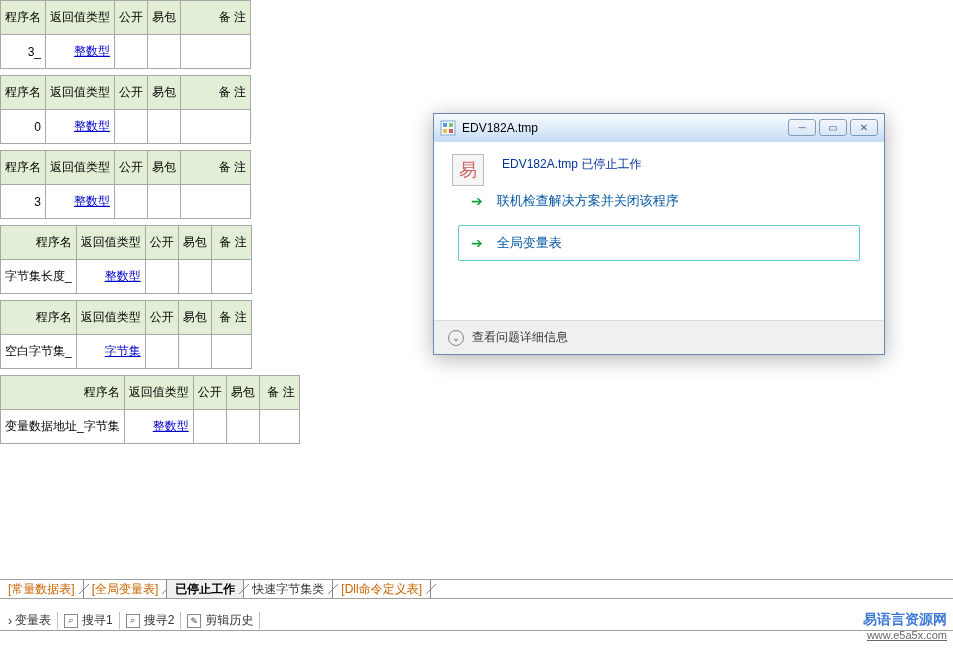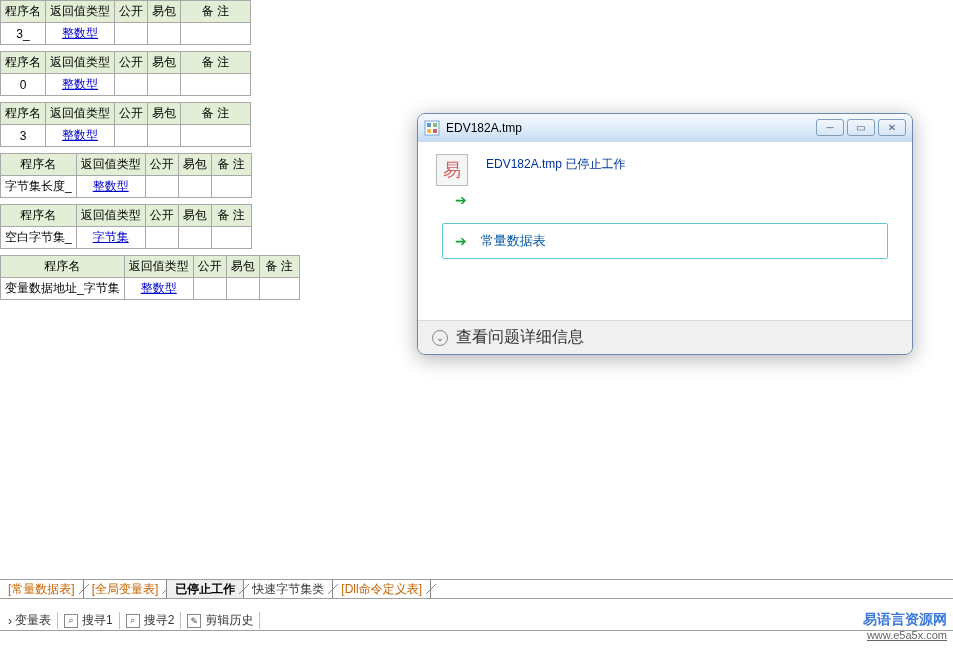--- a/index.html
+++ b/index.html
@@ -19,49 +19,49 @@
   top: 0;
   left: 0;
   width: 340px;
 }
 .data-table {
   border-collapse: collapse;
   margin-bottom: 6px;
 }
 .data-table th, .data-table td {
   border: 1px solid #a8a8a8;
-  padding: 2px 4px;
+  padding: 8px 4px;
   font-size: 12px;
   font-weight: normal;
-  text-align: center;
+  text-align: right;
   white-space: nowrap;
 }
 .data-table th {
   background: #e2eed5;
   color: #000;
 }
 .data-table td {
   background: #fff;
 }
 .link-blue {
   color: #0000cc;
   text-decoration: underline;
   cursor: pointer;
 }
 
 
 .dialog {
   position: absolute;
-  left: 417px;
+  left: 433px;
   top: 113px;
-  width: 496px;
+  width: 452px;
   height: 242px;
   background: #fff;
   border: 1px solid #6a88b0;
-  border-radius: 8px;
+  border-radius: 0;
   box-shadow: 0 4px 20px rgba(0,0,0,0.3);
   overflow: hidden;
 }
 .dialog-titlebar {
   height: 28px;
   background: linear-gradient(to bottom, #f7fafe 0%, #e0edfa 50%, #c6dcf3 100%);
   display: flex;
   align-items: center;
   padding: 0 6px;
   border-bottom: 1px solid #cfddf0;
@@ -161,21 +161,21 @@
   border-radius: 50%;
   display: flex;
   align-items: center;
   justify-content: center;
   font-size: 9px;
   color: #555;
   margin-right: 8px;
   cursor: pointer;
 }
 .footer-text {
-  font-size: 16px;
+  font-size: 12px;
   color: #333;
   cursor: pointer;
 }
 
 
 .bottom-tabs {
   position: absolute;
   left: 0;
   right: 0;
   top: 579px;
@@ -389,24 +389,25 @@
     <div class="dialog-ctrl-btn">✕</div>
   </div>
   <div class="dialog-body">
     <div class="dialog-app-icon">易</div>
     <div class="dialog-heading">
       <span>EDV182A.tmp</span><span> 已停止工作</span>
     </div>
 
     <div class="dialog-option no-border">
       <span class="option-arrow">➔</span>
+      <span class="option-text">联机检查解决方案并关闭该程序</span>
     </div>
     <div class="dialog-option">
       <span class="option-arrow">➔</span>
-      <span class="option-text">常量数据表</span>
+      <span class="option-text">全局变量表</span>
     </div>
   </div>
   <div class="dialog-footer">
     <div class="expand-icon">⌄</div>
     <span class="footer-text">查看问题详细信息</span>
   </div>
 </div>
 
 <div class="bottom-tabs">
   <div class="bottom-tab tab-orange">[常量数据表]</div>

